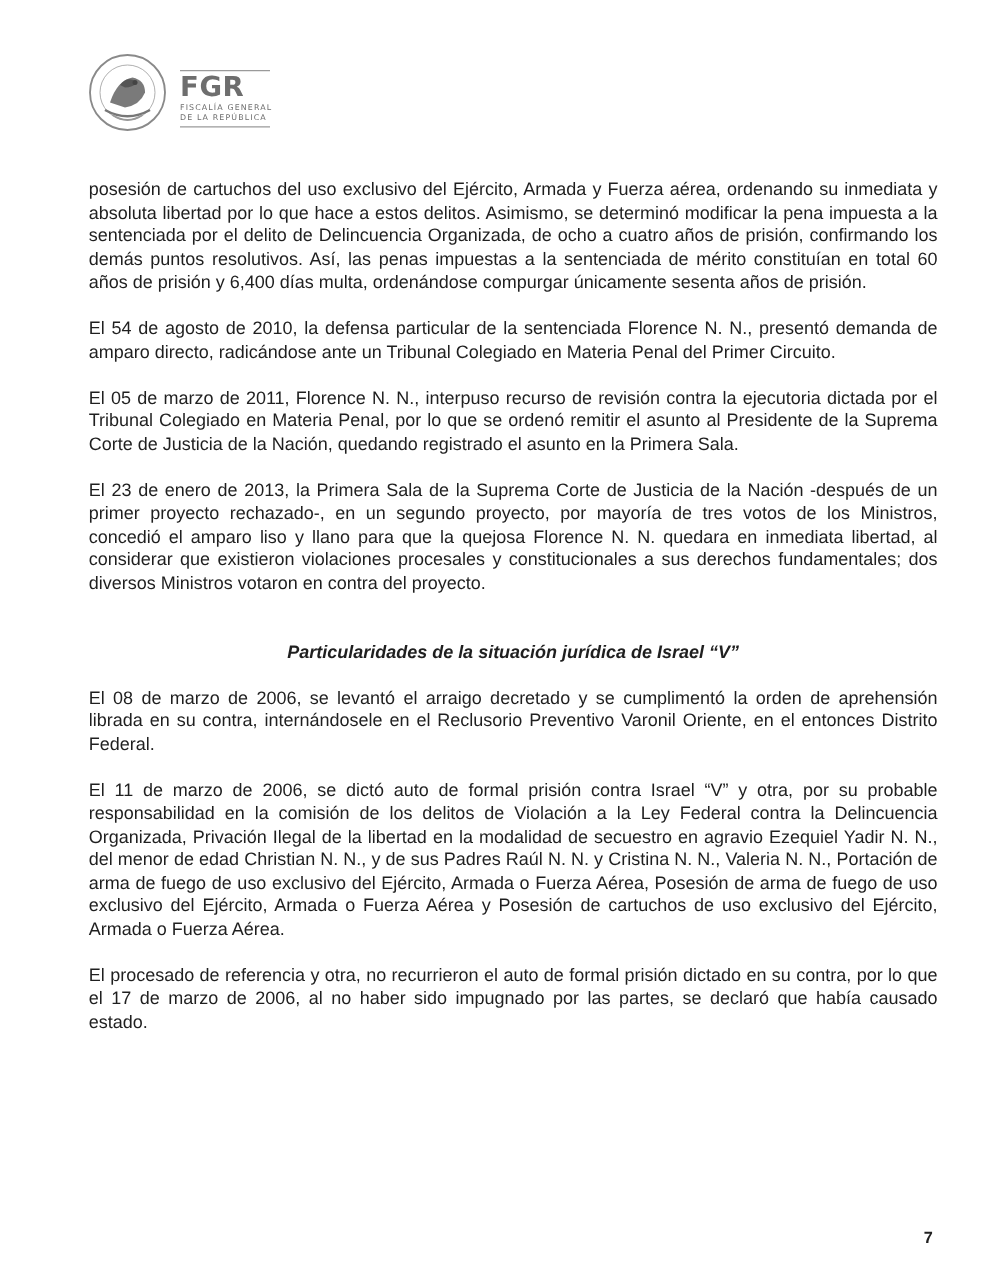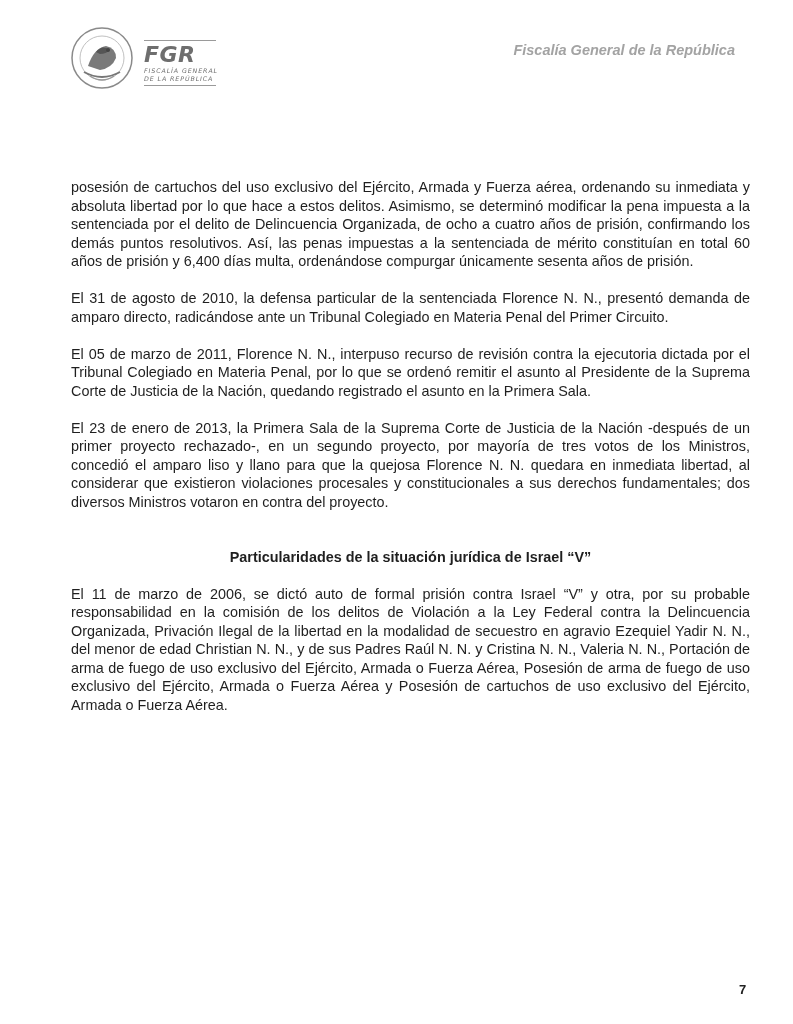--- a/index.html
+++ b/index.html
@@ -1,27 +1,27 @@
 <!DOCTYPE html>
 <html><head>
   <meta charset="utf-8">
   <style>
     html, body { margin: 0; padding: 0; background: #ffffff; }
     body { width: 793px; height: 1024px; position: relative; overflow: hidden; font-family: "Liberation Sans", "DejaVu Sans", sans-serif; color: #1f1f1f; }
-    .header { position: absolute; left: 0; top: 0; width: 779px; height: 110px; font-style: italic; }
+    .header { position: absolute; left: 0; top: 16px; width: 779px; height: 110px; }
     .seal { position: absolute; left: 70px; top: 26px; width: 64px; height: 64px; }
     .fgr-block { position: absolute; left: 144px; top: 40px; width: 72px; }
     .fgr-rule { height: 1px; background: #9a9a9a; width: 72px; }
     .fgr-text { font-family: "DejaVu Sans", sans-serif; font-weight: bold; font-size: 22px; color: #6e6e6e; letter-spacing: 0.5px; line-height: 24px; margin-top: 2px; }
     .fgr-sub { font-family: "DejaVu Sans", sans-serif; font-size: 6.3px; color: #6e6e6e; letter-spacing: 0.9px; line-height: 8px; white-space: nowrap; }
     .fgr-rule2 { height: 1px; background: #9a9a9a; width: 72px; margin-top: 2px; }
     .header-title { position: absolute; right: 44px; top: 42px; font-size: 14.5px; font-weight: bold; color: #a3a3a3; white-space: nowrap; }
-    .content { position: absolute; left: 71px; top: 143px; width: 679px; font-size: 14.4px; line-height: 18.5px; margin-top: 35px; }
+    .content { position: absolute; left: 71px; top: 143px; width: 679px; font-size: 14.4px; line-height: 18.5px; }
     .content p { margin: 0 0 18.5px 0; text-align: justify; }
-    .content h2 { font-size: 14.4px; font-weight: bold; text-align: center; margin: 0 0 18.5px 0; line-height: 18.5px; padding-top: 18px; }
+    .content h2 { font-size: 14.4px; font-weight: bold; text-align: center; margin: 0 0 18.5px 0; line-height: 18.5px; padding-top: 18px; font-style: italic; }
     .page-number { position: absolute; left: 739px; top: 982px; font-size: 13px; font-weight: bold; color: #222; }
   </style>
 </head>
 <body>
 
 <div class="header">
   <svg class="seal" viewBox="0 0 64 64">
     <circle cx="32" cy="32" r="30" fill="none" stroke="#8a8a8a" stroke-width="1.5"></circle>
     <circle cx="32" cy="32" r="22" fill="none" stroke="#b0b0b0" stroke-width="0.8"></circle>
     <path d="M18 40 Q24 22 36 20 Q46 22 46 32 Q42 42 30 44 Z" fill="#7a7a7a"></path>
@@ -30,25 +30,26 @@
     <path d="M20 50 Q32 58 44 50" fill="none" stroke="#999" stroke-width="1.5"></path>
     <circle cx="38" cy="24" r="2" fill="#444"></circle>
   </svg>
   <div class="fgr-block">
     <div class="fgr-rule"></div>
     <div class="fgr-text">FGR</div>
     <div class="fgr-sub">FISCALÍA GENERAL</div>
     <div class="fgr-sub">DE LA REPÚBLICA</div>
     <div class="fgr-rule2"></div>
   </div>
-  <div class="header-title">Fiscalía General de la República</div>
 </div>
 
 <div class="content">
   <p>posesión de cartuchos del uso exclusivo del Ejército, Armada y Fuerza aérea, ordenando su inmediata y absoluta libertad por lo que hace a estos delitos. Asimismo, se determinó modificar la pena impuesta a la sentenciada por el delito de Delincuencia Organizada, de ocho a cuatro años de prisión, confirmando los demás puntos resolutivos. Así, las penas impuestas a la sentenciada de mérito constituían en total 60 años de prisión y 6,400 días multa, ordenándose compurgar únicamente sesenta años de prisión.</p>
-  <p>El 31 de agosto de 2010, la defensa particular de la sentenciada Florence N. N., presentó demanda de amparo directo, radicándose ante un Tribunal Colegiado en Materia Penal del Primer Circuito.</p>
+  <p>El 54 de agosto de 2010, la defensa particular de la sentenciada Florence N. N., presentó demanda de amparo directo, radicándose ante un Tribunal Colegiado en Materia Penal del Primer Circuito.</p>
   <p>El 05 de marzo de 2011, Florence N. N., interpuso recurso de revisión contra la ejecutoria dictada por el Tribunal Colegiado en Materia Penal, por lo que se ordenó remitir el asunto al Presidente de la Suprema Corte de Justicia de la Nación, quedando registrado el asunto en la Primera Sala.</p>
   <p>El 23 de enero de 2013, la Primera Sala de la Suprema Corte de Justicia de la Nación -después de un primer proyecto rechazado-, en un segundo proyecto, por mayoría de tres votos de los Ministros, concedió el amparo liso y llano para que la quejosa Florence N. N. quedara en inmediata libertad, al considerar que existieron violaciones procesales y constitucionales a sus derechos fundamentales; dos diversos Ministros votaron en contra del proyecto.</p>
   <h2>Particularidades de la situación jurídica de Israel “V”</h2>
+  <p>El 08 de marzo de 2006, se levantó el arraigo decretado y se cumplimentó la orden de aprehensión librada en su contra, internándosele en el Reclusorio Preventivo Varonil Oriente, en el entonces Distrito Federal.</p>
   <p>El 11 de marzo de 2006, se dictó auto de formal prisión contra Israel “V” y otra, por su probable responsabilidad en la comisión de los delitos de Violación a la Ley Federal contra la Delincuencia Organizada, Privación Ilegal de la libertad en la modalidad de secuestro en agravio Ezequiel Yadir N. N., del menor de edad Christian N. N., y de sus Padres Raúl N. N. y Cristina N. N., Valeria N. N., Portación de arma de fuego de uso exclusivo del Ejército, Armada o Fuerza Aérea, Posesión de arma de fuego de uso exclusivo del Ejército, Armada o Fuerza Aérea y Posesión de cartuchos de uso exclusivo del Ejército, Armada o Fuerza Aérea.</p>
+  <p>El procesado de referencia y otra, no recurrieron el auto de formal prisión dictado en su contra, por lo que el 17 de marzo de 2006, al no haber sido impugnado por las partes, se declaró que había causado estado.</p>
 </div>
 
 <div class="page-number">7</div>
 
 </body></html>

